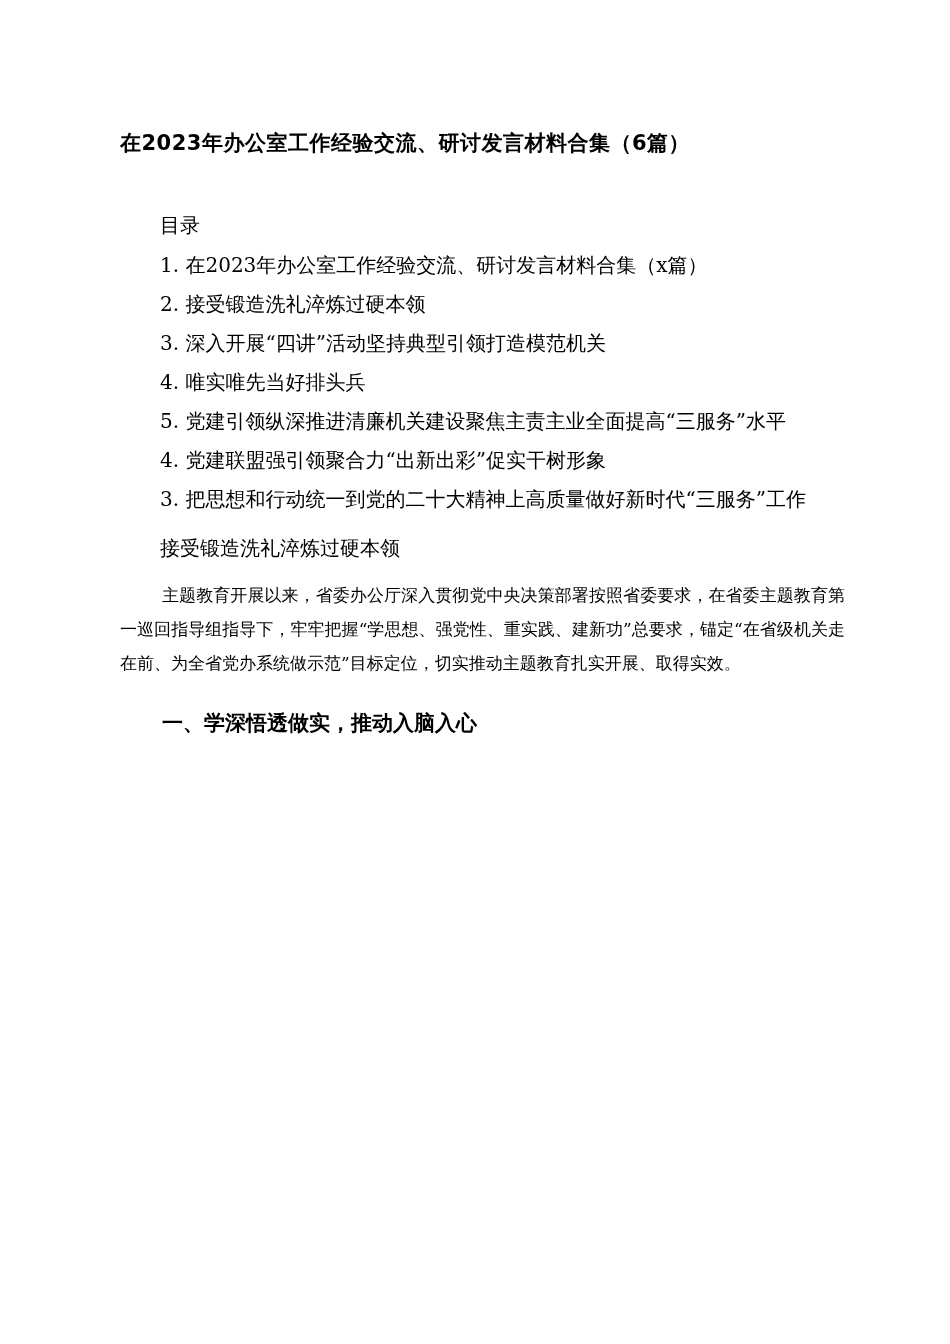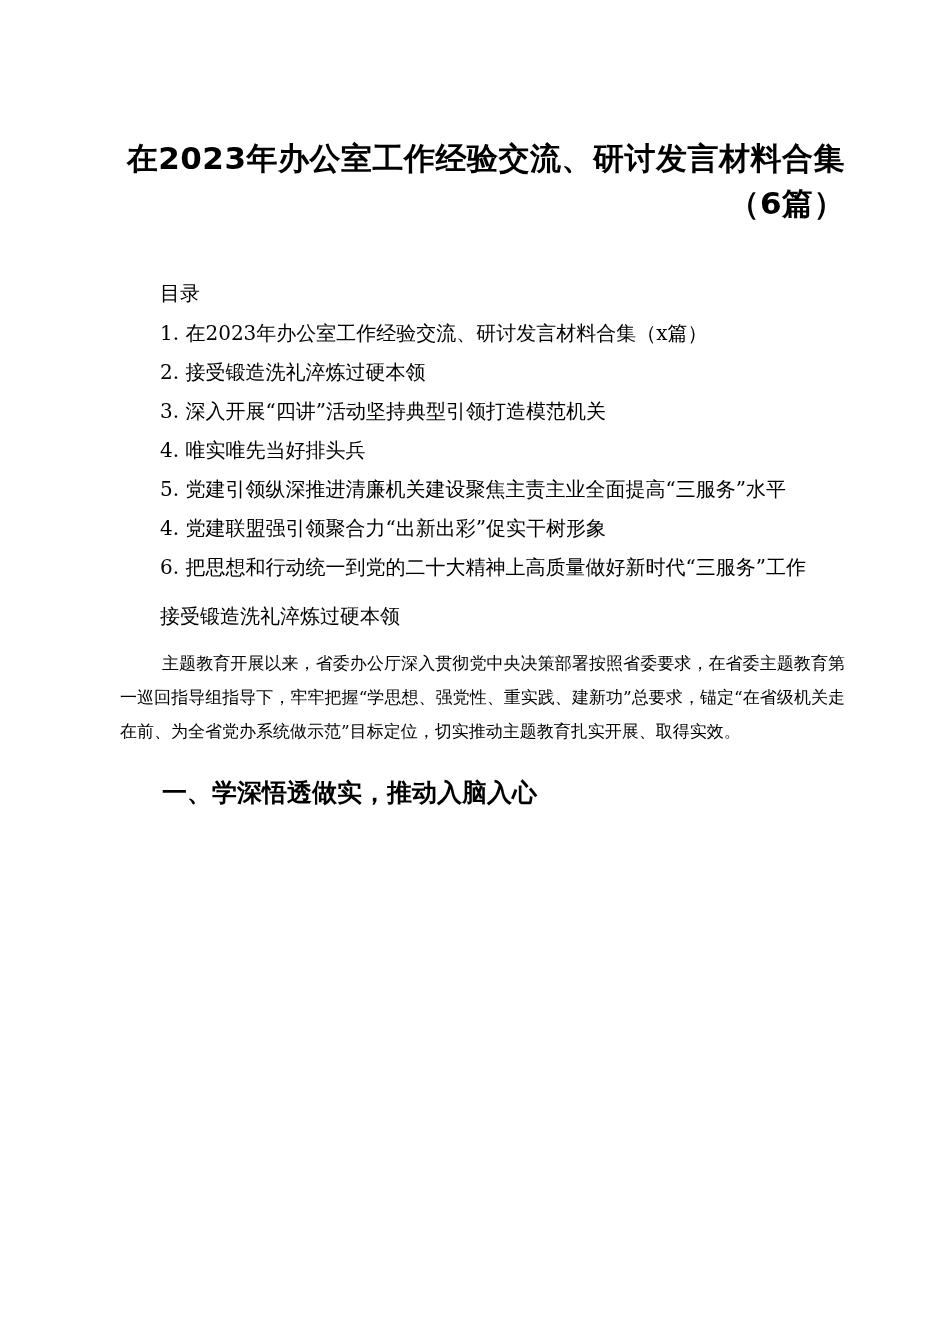--- a/index.html
+++ b/index.html
@@ -16,24 +16,24 @@
   .page {
     width: 950px;
     min-height: 1344px;
     box-sizing: border-box;
     padding: 120px 105px 60px 120px;
     background: #ffffff;
   }
   .doc-title {
     font-family: "DejaVu Sans", "Liberation Sans", sans-serif;
     font-weight: bold;
-    font-size: 31px;
+    font-size: 21px;
     line-height: 1.45;
-    text-align: right;
-    margin: 16px 0 48px 0;
+    text-align: left;
+    margin: 8px 0 48px 0;
     letter-spacing: 0.5px;
   }
   .toc-heading {
     font-size: 20px;
     line-height: 1.9;
     margin: 0 0 2px 0;
     text-indent: 40px;
     font-family: Liberation Serif, serif;
   }
   .toc-item {
@@ -52,23 +52,23 @@
   }
   .body-para {
     font-size: 17px;
     line-height: 2.0;
     margin: 0;
     text-indent: 42px;
     text-align: justify;
     text-justify: inter-ideograph;
   }
   .section-heading {
-    font-family: Liberation Mono, monospace;
+    font-family: Liberation Sans, sans-serif;
     font-weight: bold;
-    font-size: 25px;
+    font-size: 21px;
     line-height: 2.0;
     margin: 6px 0 0 0;
     text-indent: 42px;
   }
   .spacer-sm { height: 10px; }
   .spacer-md { height: 16px; }
 </style>
 </head>
 <body>
 
@@ -78,21 +78,21 @@
 
   <p class="toc-heading">目录</p>
 
   <div>
     <p class="toc-item">1. 在2023年办公室工作经验交流、研讨发言材料合集（x篇）</p>
     <p class="toc-item">2. 接受锻造洗礼淬炼过硬本领</p>
     <p class="toc-item">3. 深入开展“四讲”活动坚持典型引领打造模范机关</p>
     <p class="toc-item">4. 唯实唯先当好排头兵</p>
     <p class="toc-item">5. 党建引领纵深推进清廉机关建设聚焦主责主业全面提高“三服务”水平</p>
     <p class="toc-item">4. 党建联盟强引领聚合力“出新出彩”促实干树形象</p>
-    <p class="toc-item">6. 把思想和行动统一到党的二十大精神上高质量做好新时代“三服务”工作</p>
+    <p class="toc-item">3. 把思想和行动统一到党的二十大精神上高质量做好新时代“三服务”工作</p>
   </div>
 
   <div class="spacer-sm"></div>
 
   <p class="section-subtitle">接受锻造洗礼淬炼过硬本领</p>
 
   <div class="spacer-sm"></div>
 
   <p class="body-para">主题教育开展以来，省委办公厅深入贯彻党中央决策部署按照省委要求，在省委主题教育第一巡回指导组指导下，牢牢把握“学思想、强党性、重实践、建新功”总要求，锚定“在省级机关走在前、为全省党办系统做示范”目标定位，切实推动主题教育扎实开展、取得实效。</p>
 

